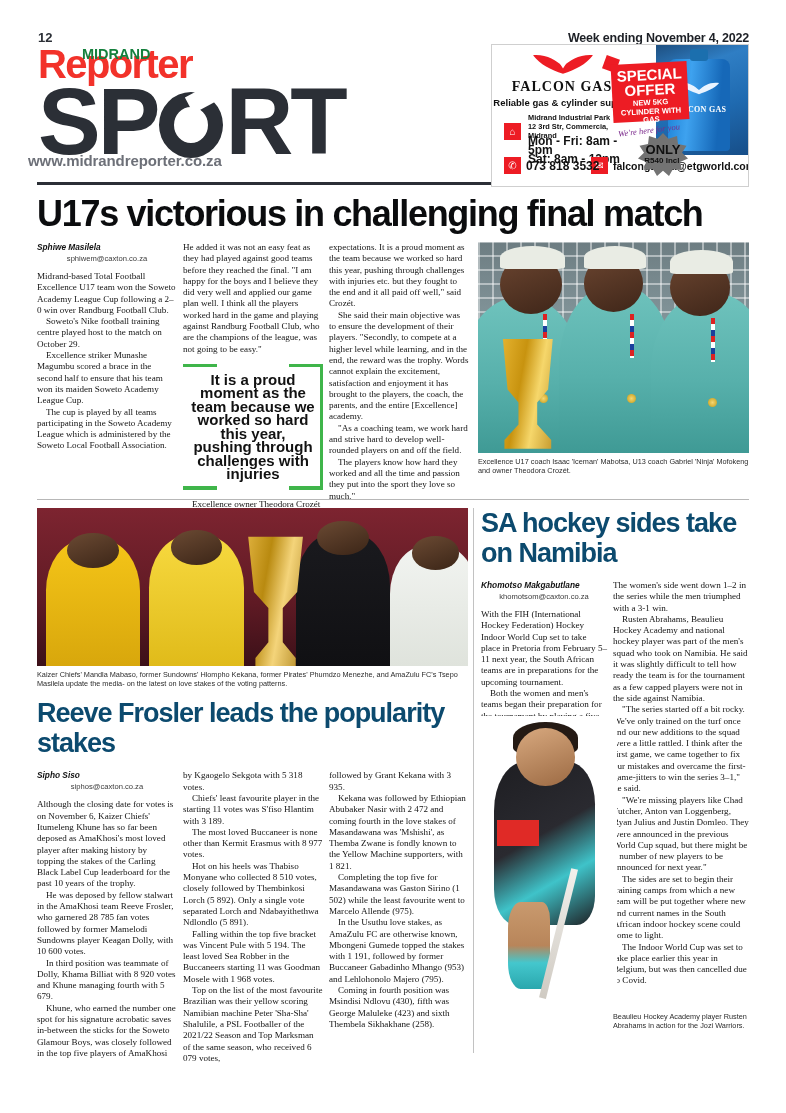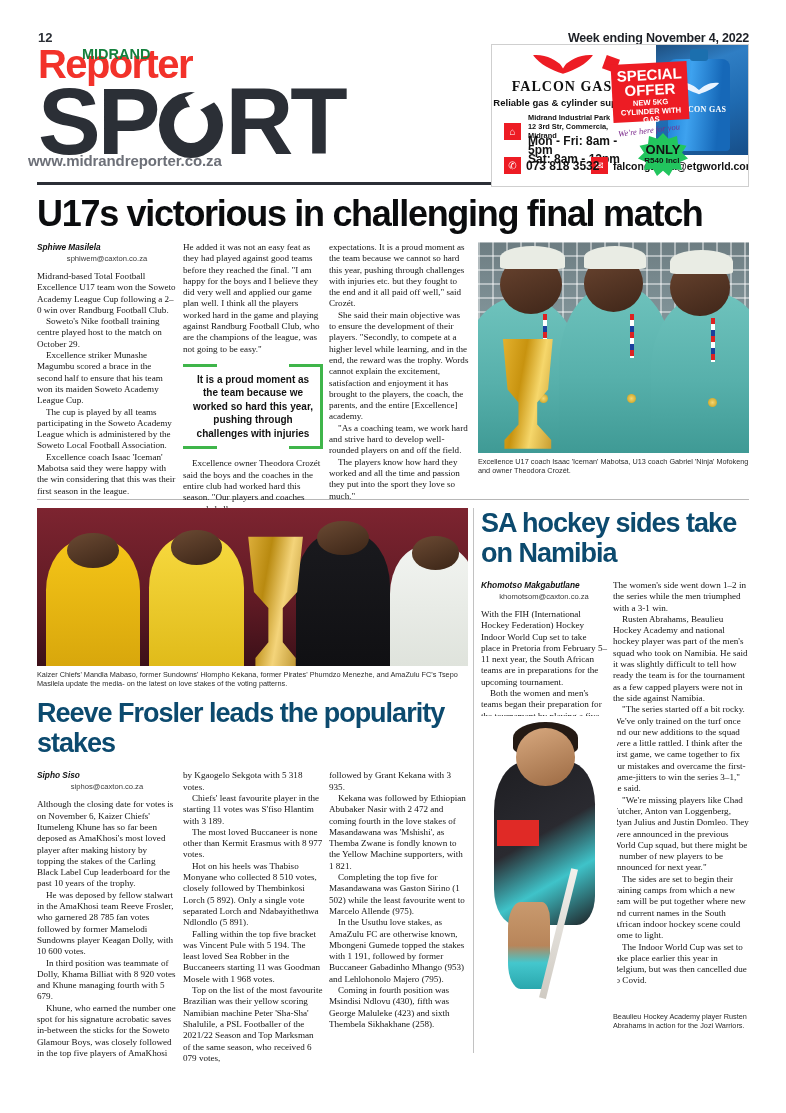--- a/index.html
+++ b/index.html
@@ -149,21 +149,21 @@
     position:absolute; left:112px; top:12px; width:14px; height:14px;
     background:#ed1c24; transform: rotate(20deg);
   }
   .wehave {
     position: absolute; left: 126px; top: 80px;
     font-family: "Liberation Serif", serif; font-style: italic;
     font-size: 8.5px; color: #7b2a8c; transform: rotate(-7deg);
   }
   .only-badge {
     position: absolute; left: 146px; top: 88px; width: 50px; height: 44px;
-    background: #22c55e; color:#111; text-align:center;
+    background: #737373; color:#111; text-align:center;
     clip-path: polygon(50% 0%,61% 13%,78% 7%,80% 25%,97% 29%,88% 45%,100% 58%,84% 66%,88% 84%,70% 82%,62% 98%,50% 86%,38% 98%,30% 82%,12% 84%,16% 66%,0% 58%,12% 45%,3% 29%,20% 25%,22% 7%,39% 13%);
   }
   .only-badge .b1 { font-family:"Liberation Sans",sans-serif; font-weight:bold; font-size:13px; margin-top:10px; line-height:13px;}
   .only-badge .b2 { font-family:"Liberation Sans",sans-serif; font-weight:bold; font-size:8px; line-height:9px;}
 
   
   .rule-thick { height: 3px; background: #2b2f36; margin: 0 37px; }
   .rule-thin  { height: 1px; background: #b7b7b7; margin: 0 37px; }
 
   
@@ -191,21 +191,21 @@
     font-family: "Liberation Serif", serif; font-size: 9.1px;
     line-height: 11.3px; text-align: left; color: #141414;
   }
   .col p + p { text-indent: 9px; }
 
   
   .pullquote {
     position: relative; margin: 9px 0 9px 0; padding: 9px 8px 9px 8px;
     text-align: center;
     font-family: "Liberation Sans", sans-serif; font-weight: bold;
-    font-size: 10px; line-height: 13.5px; color: #121212;
+    font-size: 15px; line-height: 13.5px; color: #121212;
   }
   .pq-top, .pq-bot {
     position: absolute; left: 0; width: 34px; height: 3.5px; background: #3fb54a;
   }
   .pq-top { top: 0; } .pq-bot { bottom: 0; }
   .pq-right {
     position: absolute; right: 0; top: 0; bottom: 0; width: 3.5px; background: #3fb54a;
   }
   .pq-rt, .pq-rb {
     position: absolute; right: 0; width: 34px; height: 3.5px; background: #3fb54a;
@@ -375,38 +375,37 @@
 
   <div style="position:relative; margin:8px 37px 0 37px; height:248px;">
 
     <div class="col" style="position:absolute; left:0; top:0; width:140px;">
       <div class="byline">Sphiwe Masilela</div>
       <div class="byline-mail">sphiwem@caxton.co.za</div>
       <p>Midrand-based Total Football Excellence U17 team won the Soweto Academy League Cup following a 2–0 win over Randburg Football Club.</p>
       <p>Soweto's Nike football training centre played host to the match on October 29.</p>
       <p>Excellence striker Munashe Magumbu scored a brace in the second half to ensure that his team won its maiden Soweto Academy League Cup.</p>
       <p>The cup is played by all teams participating in the Soweto Academy League which is administered by the Soweto Local Football Association.</p>
-      <p>Excellence coach Isaac 'Iceman' Mabotsa said they were happy with the win considering that this was their first season in the league.</p>
     </div>
 
     <div class="col" style="position:absolute; left:146px; top:0; width:140px;">
       <p>He added it was not an easy feat as they had played against good teams before they reached the final. "I am happy for the boys and I believe they did very well and applied our game plan well. I think all the players worked hard in the game and playing against Randburg Football Club, who are the champions of the league, was not going to be easy."</p>
       <div class="pullquote">
         <div class="pq-top"></div>
         <div class="pq-rt"></div>
         <div class="pq-right"></div>
         <div class="pq-bot"></div>
         <div class="pq-rb"></div>
         <span>It is a proud moment as the team because we worked so hard this year, pushing through challenges with injuries</span>
       </div>
       <p style="text-indent:9px;">Excellence owner Theodora Crozét said the boys and the coaches in the entire club had worked hard this season. "Our players and coaches exceeded all</p>
     </div>
 
     <div class="col" style="position:absolute; left:292px; top:0; width:140px;">
-      <p>expectations. It is a proud moment as the team because we cannot so hard this year, pushing through challenges with injuries etc. but they fought to the end and it all paid off well," said Crozét.</p>
+      <p>expectations. It is a proud moment as the team because we worked so hard this year, pushing through challenges with injuries etc. but they fought to the end and it all paid off well," said Crozét.</p>
       <p>She said their main objective was to ensure the development of their players. "Secondly, to compete at a higher level while learning, and in the end, the reward was the trophy. Words cannot explain the excitement, satisfaction and enjoyment it has brought to the players, the coach, the parents, and the entire [Excellence] academy.</p>
       <p>"As a coaching team, we work hard and strive hard to develop well-rounded players on and off the field.</p>
       <p>The players know how hard they worked and all the time and passion they put into the sport they love so much."</p>
     </div>
 
     <div style="position:absolute; left:441px; top:0; width:271px;">
       <div class="photo ph-team" style="height:211px;">
         <div class="net"></div>
         <div class="person" style="left:-6%; width:44%; height:74%;"></div>
         <div class="person" style="left:30%; width:42%; height:80%;"></div>

